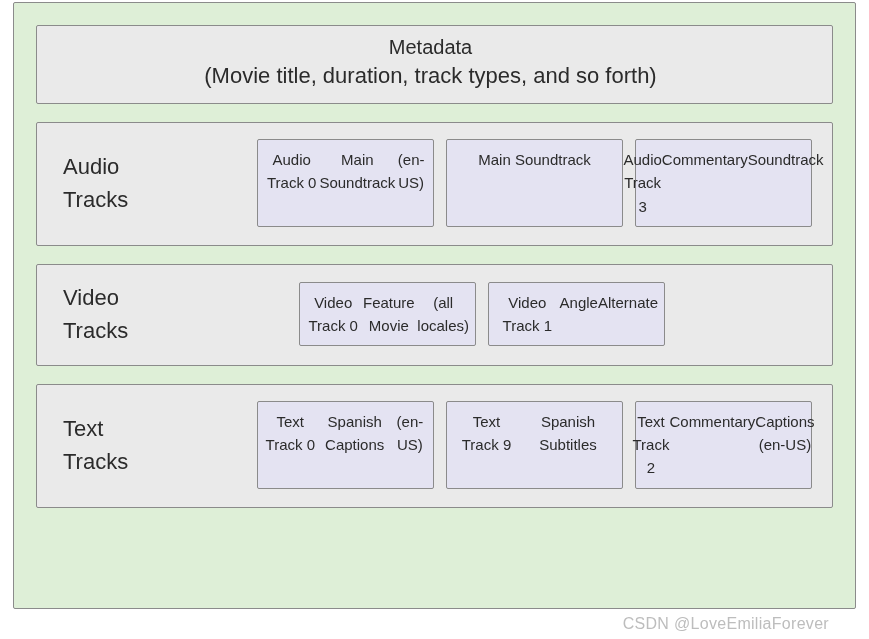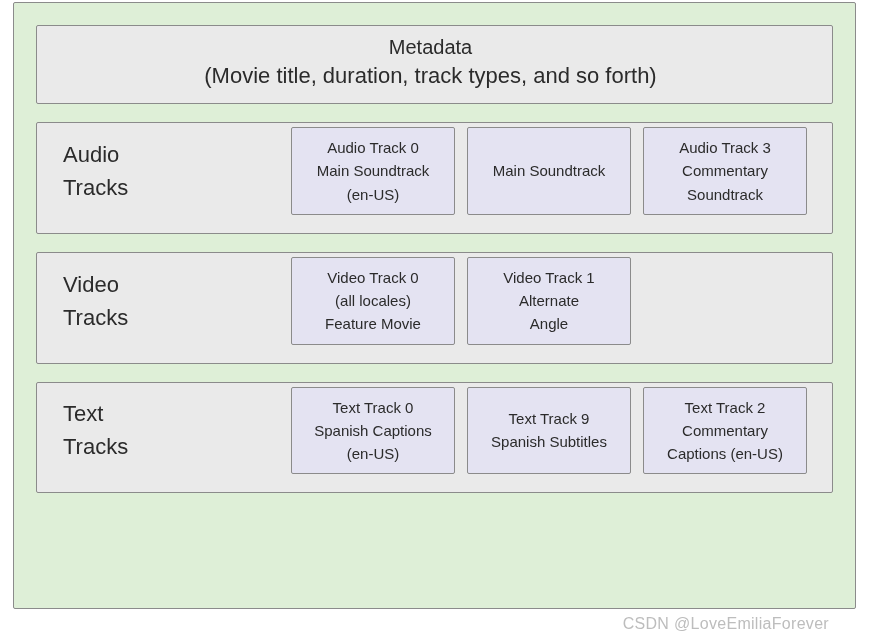--- a/index.html
+++ b/index.html
@@ -39,46 +39,46 @@
     color: #2b2b2b;
     margin-bottom: 4px;
   }
   .metadata-sub {
     font-size: 22px;
     color: #2b2b2b;
   }
   .tracks-panel {
     display: flex;
     align-items: center;
-    gap: 4px;
-    padding: 4px 20px 18px 20px;
+    gap: 12px;
+    padding: 16px 20px 18px 20px;
   }
   .tracks-label {
     width: 230px;
     font-size: 22px;
     color: #2b2b2b;
     line-height: 1.5;
     padding-left: 6px;
   }
   .tracks-row {
     display: flex;
     gap: 12px;
   }
   .track-box {
     background: #e4e3f2;
     border: 1px solid #8b8b8b;
     border-radius: 2px;
-    width: 164px;
+    width: 177px;
     padding: 8px 6px;
     text-align: center;
     font-size: 15px;
     color: #2b2b2b;
     line-height: 1.55;
     display: flex;
-    flex-direction: column;
+    flex-direction: row;
     justify-content: center;
   }
   .watermark {
     position: absolute;
     bottom: 6px;
     right: 40px;
     font-size: 16px;
     color: #bdbdbd;
     letter-spacing: 0.3px;
     margin-top: 11px;
@@ -117,27 +117,27 @@
   </div>
 
   <div class="panel tracks-panel">
     <div class="tracks-label">
       <span>Video</span><br>
       <span>Tracks</span>
     </div>
     <div class="tracks-row">
       <div class="track-box">
         <div>Video Track 0</div>
+        <div>Feature Movie</div>
         <div>(all locales)</div>
-        <div>Feature Movie</div>
       </div>
       <div class="track-box">
         <div>Video Track 1</div>
+        <div>Angle</div>
         <div>Alternate</div>
-        <div>Angle</div>
       </div>
     </div>
   </div>
 
   <div class="panel tracks-panel">
     <div class="tracks-label">
       <span>Text</span><br>
       <span>Tracks</span>
     </div>
     <div class="tracks-row">

